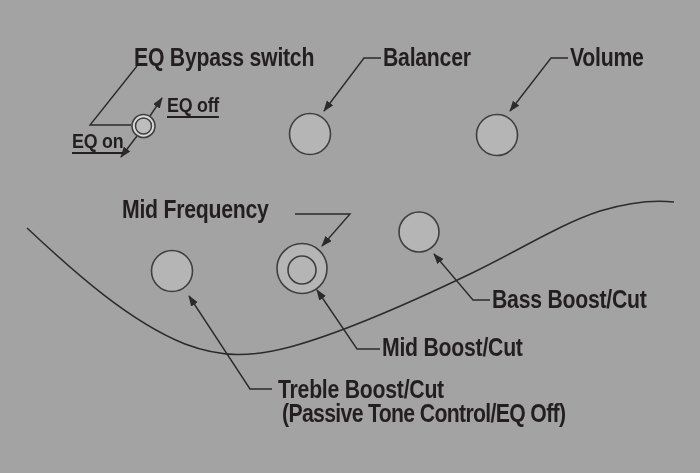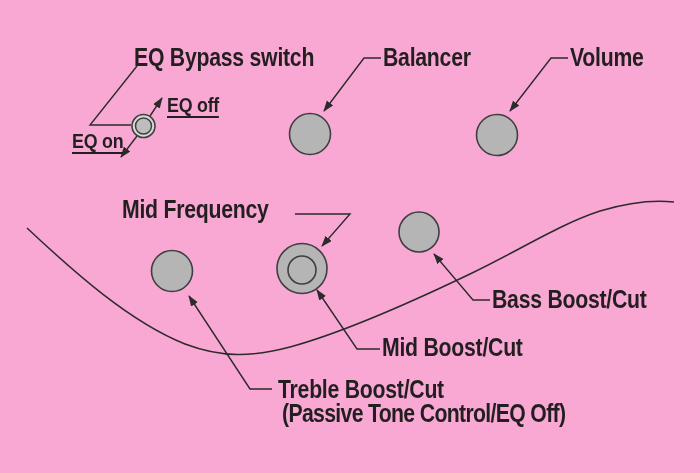--- a/index.html
+++ b/index.html
@@ -1,17 +1,17 @@
 <!DOCTYPE html>
 <html><head>
 <meta charset="utf-8">
 <style>
   html,body { margin:0; padding:0; background:#ffffff; }
   .stage {
-    position:relative; width:700px; height:473px; background:#f9a8d4;
+    position:relative; width:700px; height:473px; background:#a3a3a3;
     font-family:"Liberation Sans", sans-serif; overflow:hidden;
   }
   svg.layer { position:absolute; left:0; top:0; width:700px; height:473px; }
   .label {
     position:absolute; font-weight:700; color:#231f20;
     font-size:25px; line-height:25px; letter-spacing:-0.3px;
     transform:scaleX(0.85); transform-origin:0 0; white-space:nowrap;
   }
   .label.small { font-size:21px; line-height:21px; }
   .label.note { letter-spacing:-0.8px; }

